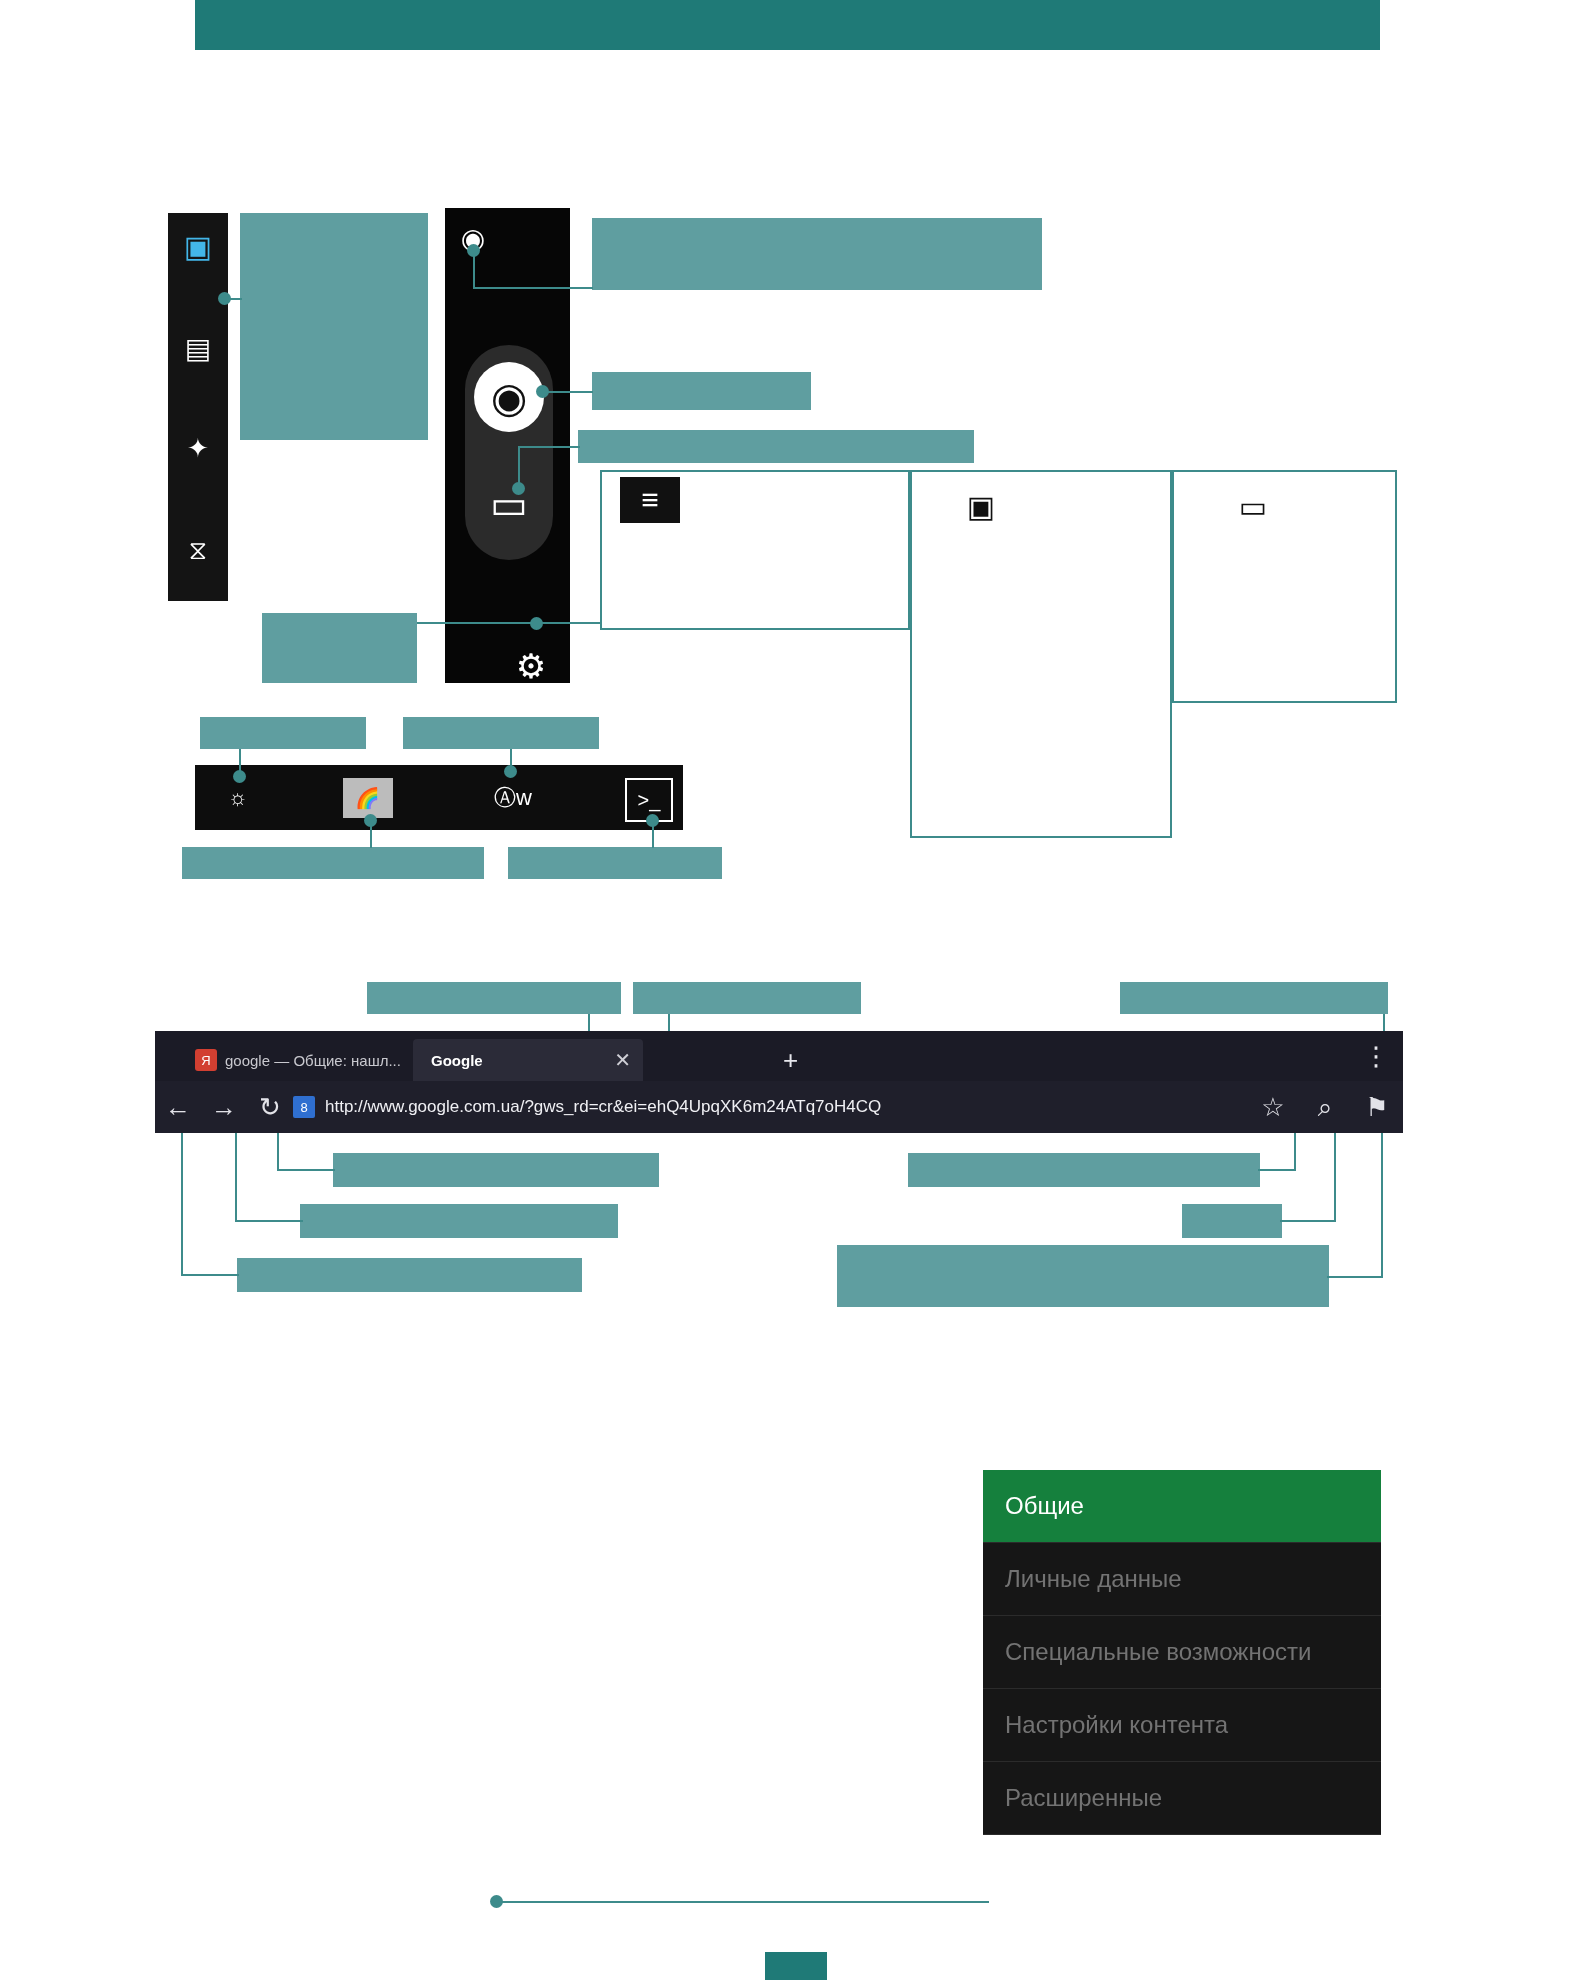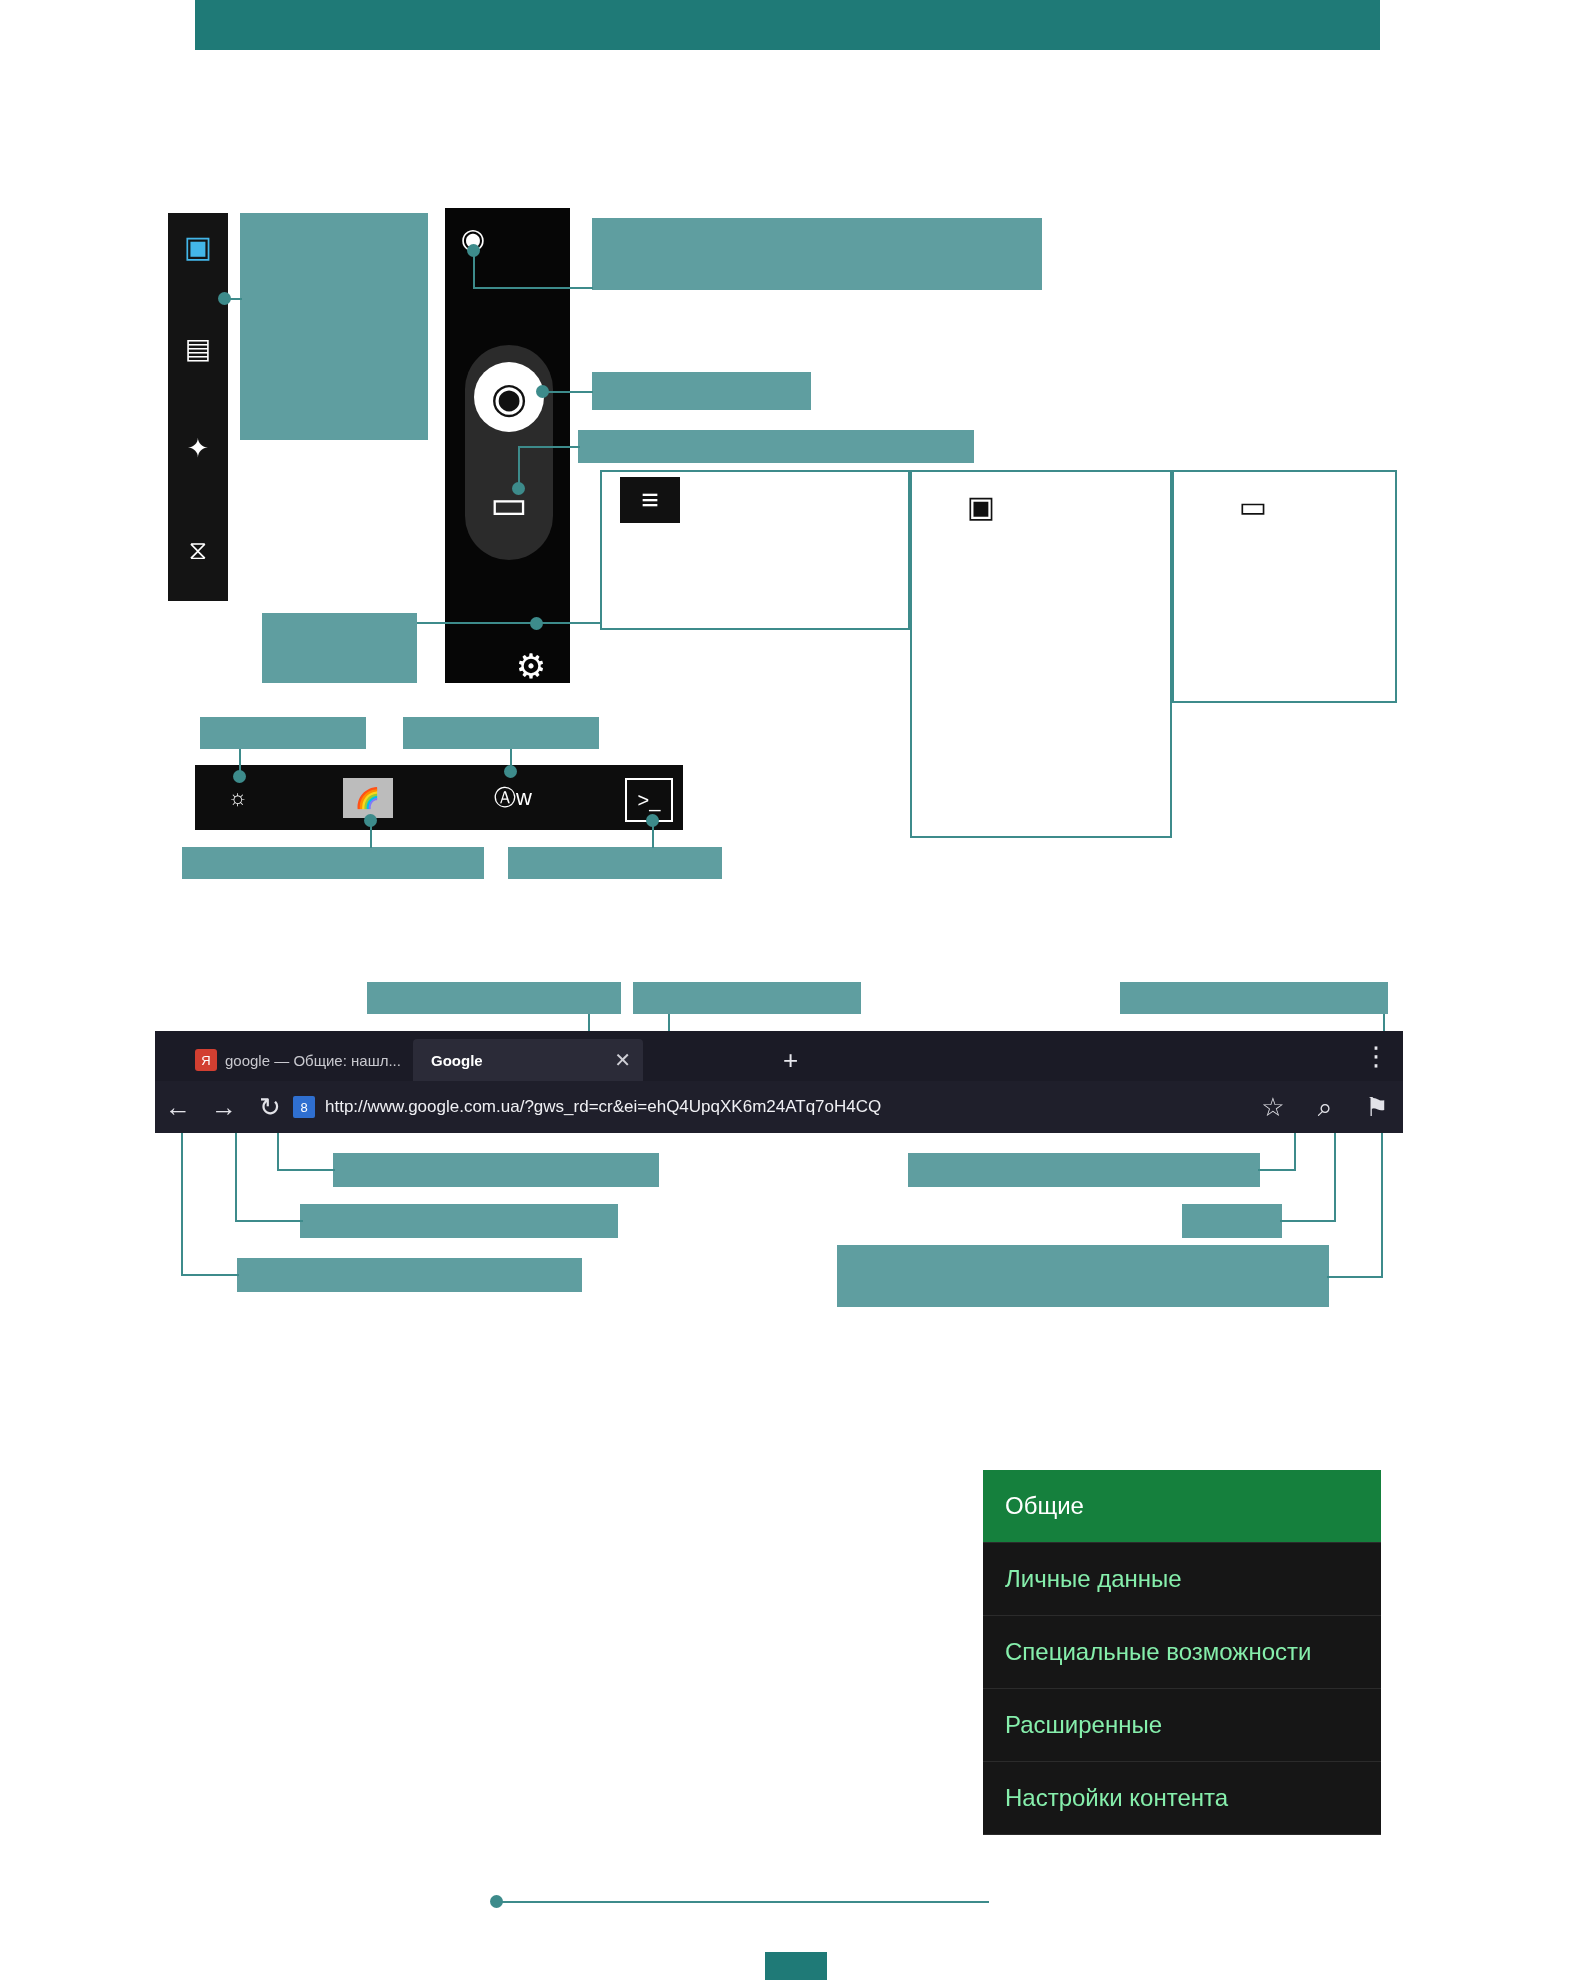--- a/index.html
+++ b/index.html
@@ -198,21 +198,21 @@
     left: 983px;
     top: 1470px;
     width: 398px;
     background: #161616;
   }
   .s-item {
     height: 73px;
     display: flex;
     align-items: center;
     padding-left: 22px;
-    color: #86efac;
+    color: #737373;
     font-size: 24px;
     border-bottom: 1px solid #2b2b2b;
     box-sizing: border-box;
   }
   .s-item.sel {
     background: #15803d;
     color: #ffffff;
   }
   .pagenum {
     position: absolute;
@@ -367,22 +367,22 @@
   <div class="connector" style="left:1334px; top:1133px; width:2px; height:89px;"></div>
 
   <div class="redact" style="left:837px; top:1245px; width:492px; height:62px;"></div>
   <div class="connector" style="left:1327px; top:1276px; width:56px; height:2px;"></div>
   <div class="connector" style="left:1381px; top:1133px; width:2px; height:145px;"></div>
 
   <div class="settings">
     <div class="s-item sel">Общие</div>
     <div class="s-item">Личные данные</div>
     <div class="s-item">Специальные возможности</div>
+    <div class="s-item">Настройки контента</div>
     <div class="s-item">Расширенные</div>
-    <div class="s-item">Настройки контента</div>
   </div>
 
   <div class="connector" style="left:502px; top:1901px; width:487px; height:2px;"></div>
   <div class="dot" style="left:490px; top:1895px;"></div>
 
   <div class="pagenum"></div>
 
 </div>
 
 </body></html>

